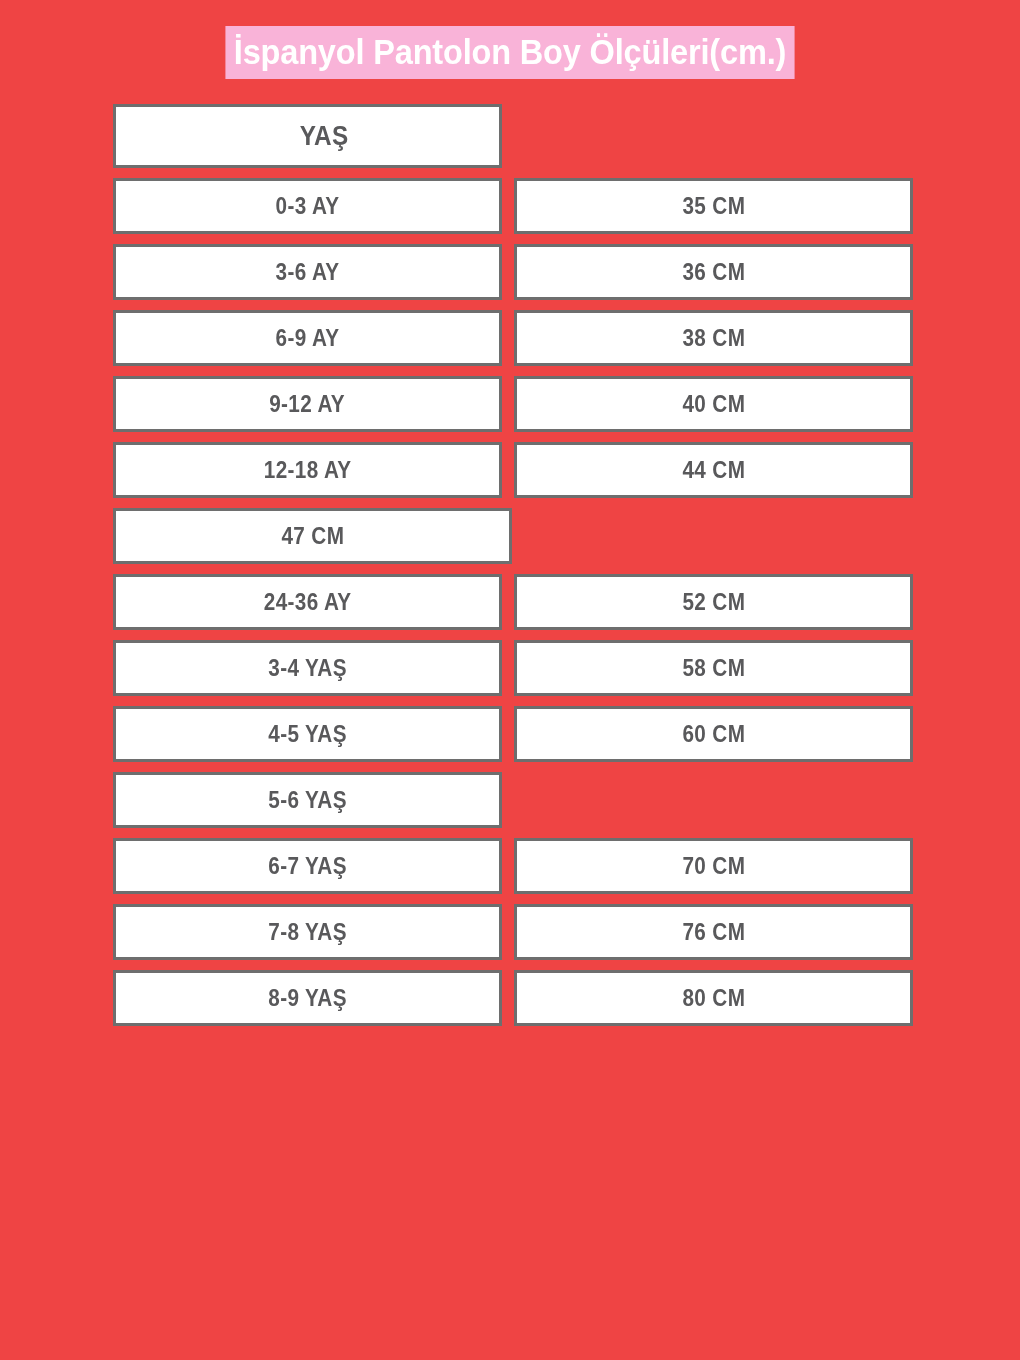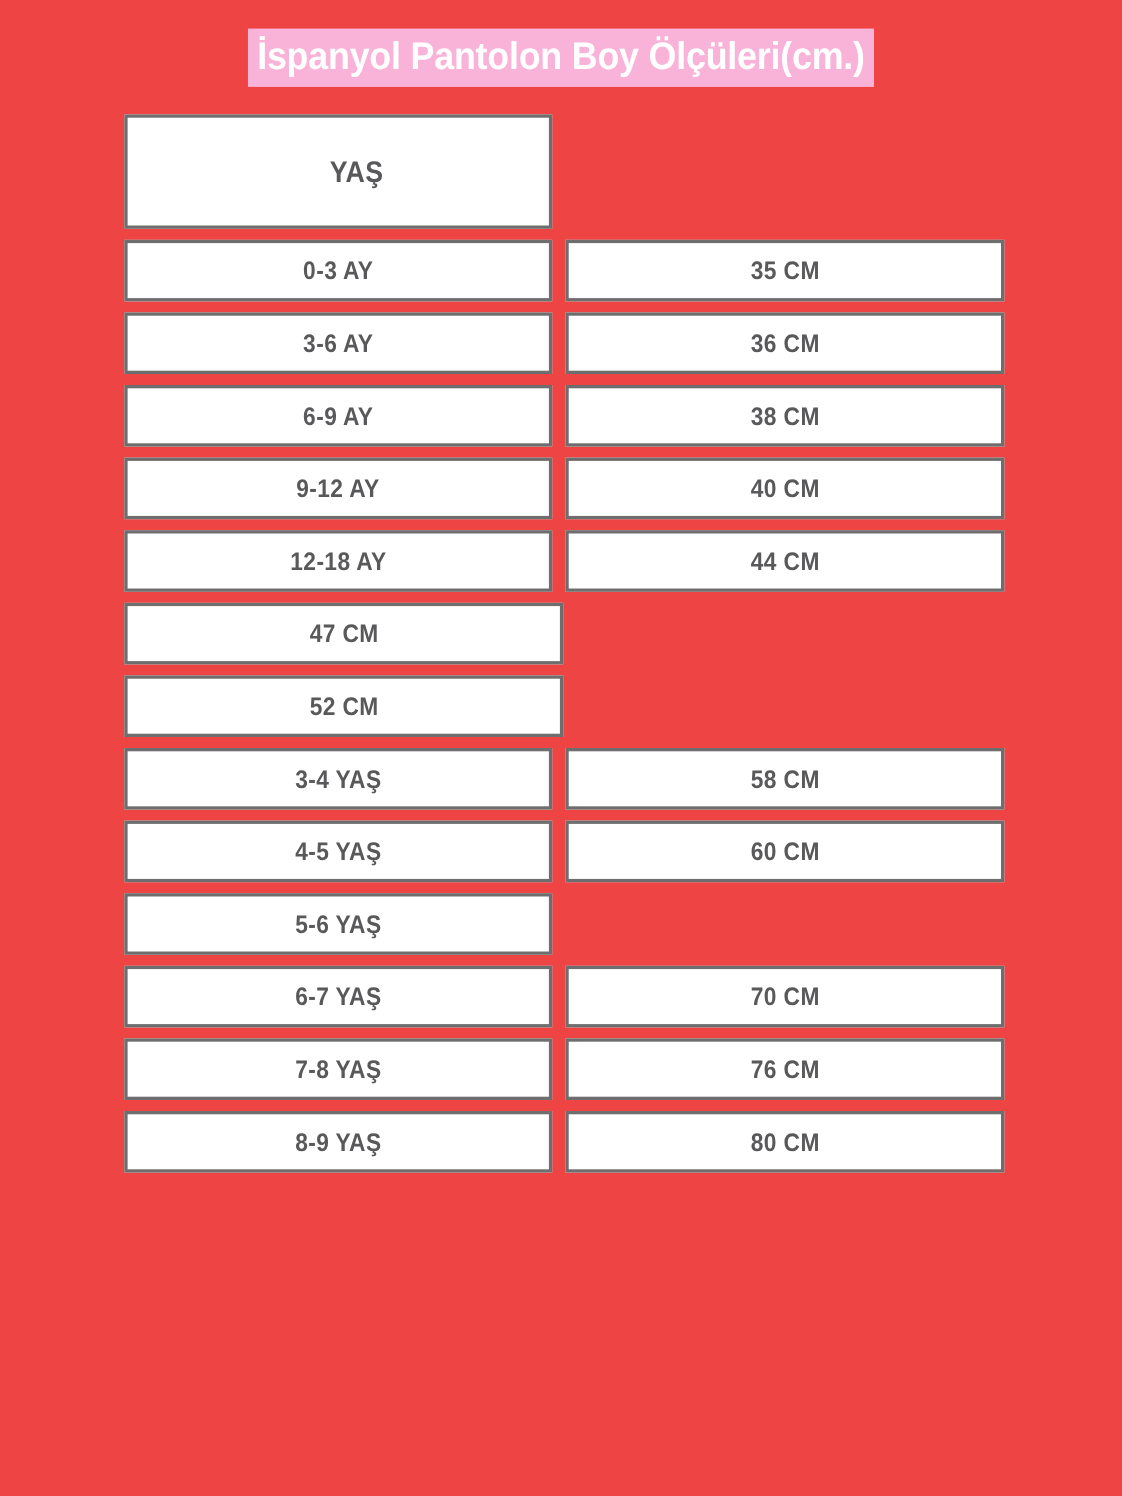--- a/index.html
+++ b/index.html
@@ -79,21 +79,21 @@
     display: block;
     transform: scaleX(0.9);
     transform-origin: center;
     white-space: nowrap;
   }
 
   .cell.col-left  { width: 389px; }
   .cell.col-right { width: 399px; }
 
   .row.header .cell {
-    height: 104px;
+    height: 64px;
     font-size: 27px;
     padding-left: 34px;
   }
 </style>
 </head>
 <body>
 
 <div class="page">
 
   <div class="title-wrap">
@@ -147,20 +147,23 @@
           <div class="cell col-right">
             <span class="cell-inner">44 CM</span>
           </div>
         </div>
         <div class="row">
           <div class="cell col-right">
             <span class="cell-inner">47 CM</span>
           </div>
         </div>
         <div class="row">
+          <div class="cell col-left">
+            <span class="cell-inner">24-36 AY</span>
+          </div>
           <div class="cell col-right">
             <span class="cell-inner">52 CM</span>
           </div>
         </div>
         <div class="row">
           <div class="cell col-left">
             <span class="cell-inner">3-4 YAŞ</span>
           </div>
           <div class="cell col-right">
             <span class="cell-inner">58 CM</span>

